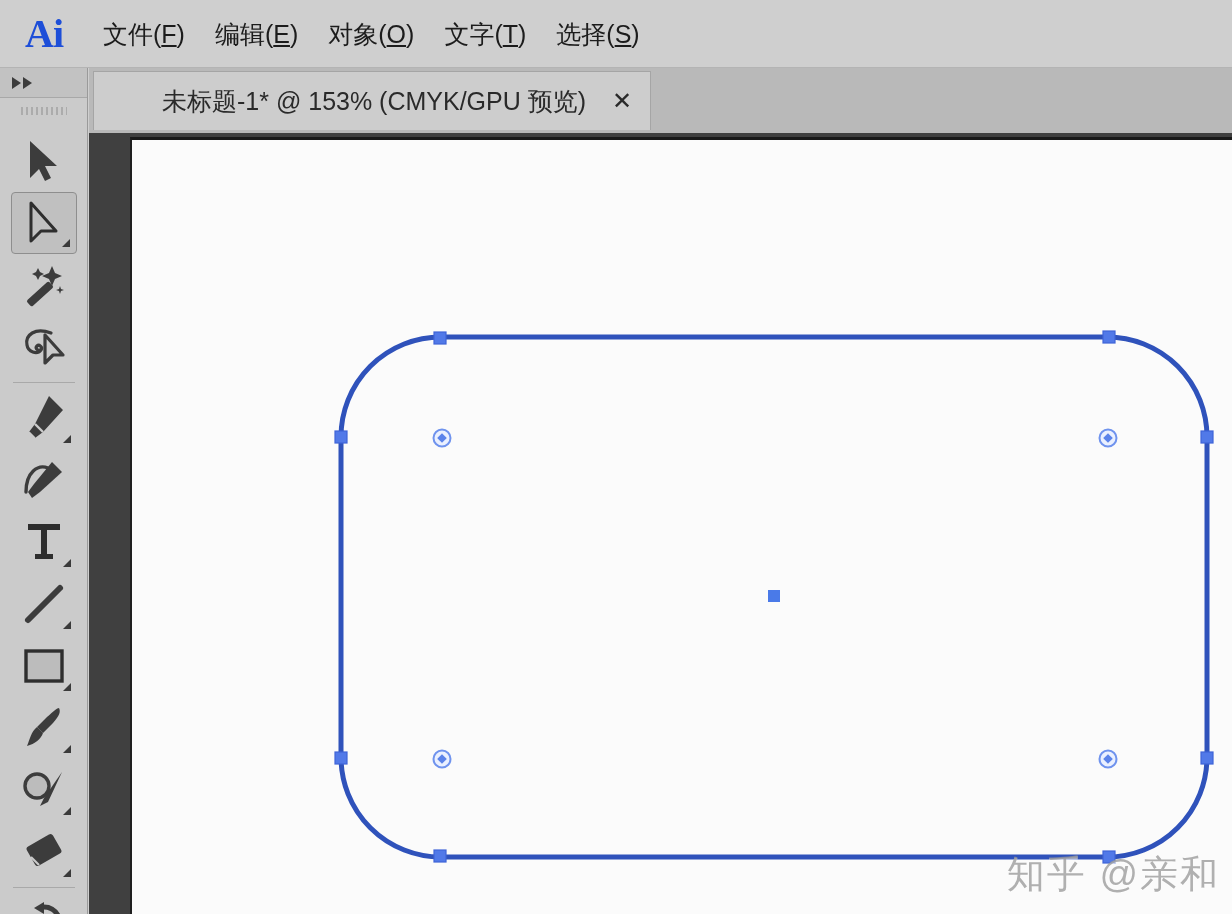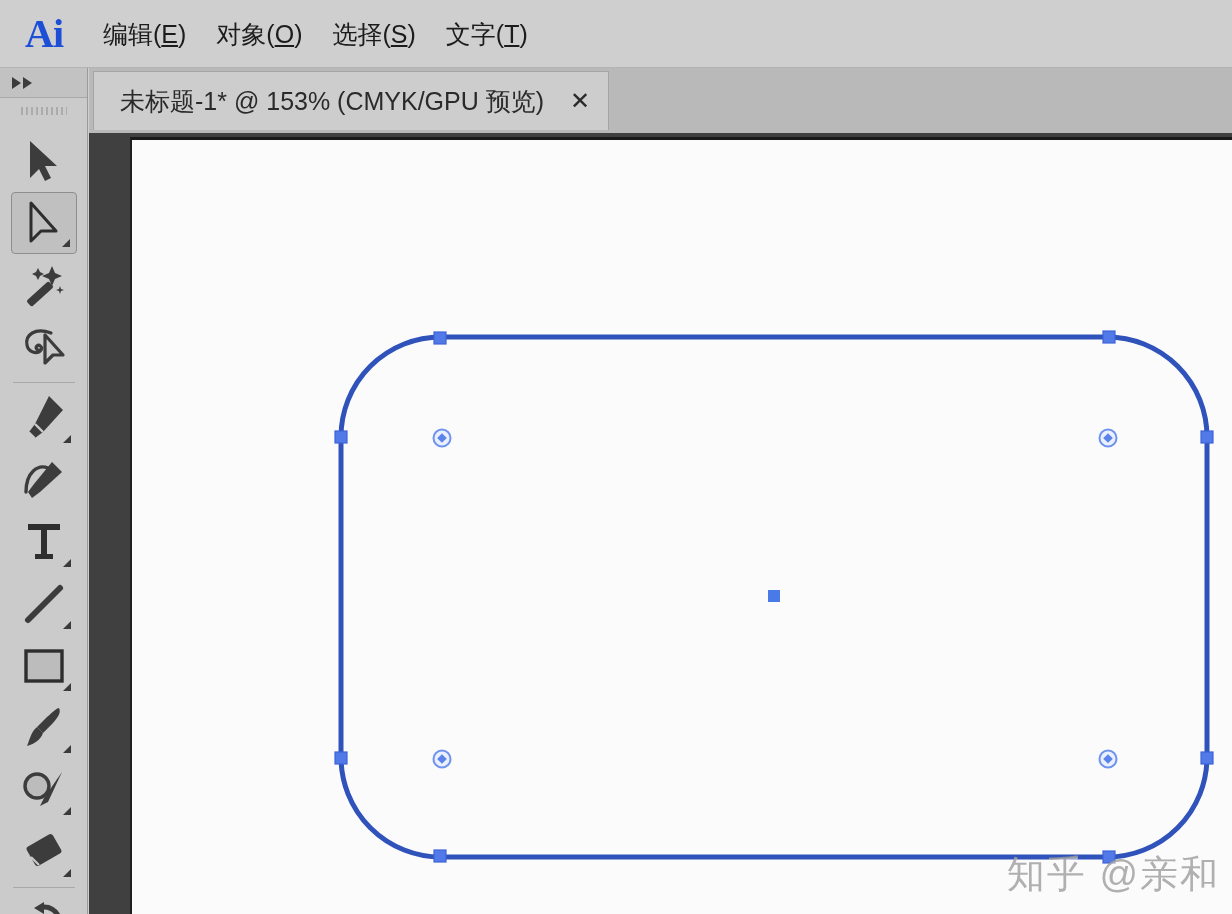--- a/index.html
+++ b/index.html
@@ -143,20 +143,21 @@
     border-bottom: none;
     display: flex;
     align-items: center;
     padding: 0 18px 0 26px;
     cursor: pointer;
   }
   .doctab-title {
     font-size: 25px;
     color: #2a2a2a;
     white-space: nowrap;
+    margin-left: 42px;
   }
   .doctab-close {
     margin-left: 26px;
     font-size: 24px;
     font-weight: bold;
     color: #2a2a2a;
     line-height: 1;
     cursor: pointer;
   }
 
@@ -196,24 +197,25 @@
   }
 </style>
 </head>
 <body>
 
 <div id="app">
 
   <div class="menubar">
     <div class="ai-logo">Ai</div>
     <div class="menu-items" id="menu-items">
+        <div class="menu-item"><span>文件(</span><span class="mn">F</span><span>)</span></div>
         <div class="menu-item"><span>编辑(</span><span class="mn">E</span><span>)</span></div>
         <div class="menu-item"><span>对象(</span><span class="mn">O</span><span>)</span></div>
+        <div class="menu-item"><span>文字(</span><span class="mn">T</span><span>)</span></div>
         <div class="menu-item"><span>选择(</span><span class="mn">S</span><span>)</span></div>
-        <div class="menu-item"><span>文字(</span><span class="mn">T</span><span>)</span></div>
       </div>
   </div>
 
   <div class="toolbar">
     <div class="tb-collapse">
       <svg width="26" height="14" viewBox="0 0 26 14" aria-hidden="true">
         <polygon points="2,1 11,7 2,13" fill="#3c3c3c"></polygon>
         <polygon points="13,1 22,7 13,13" fill="#3c3c3c"></polygon>
       </svg>
     </div>

